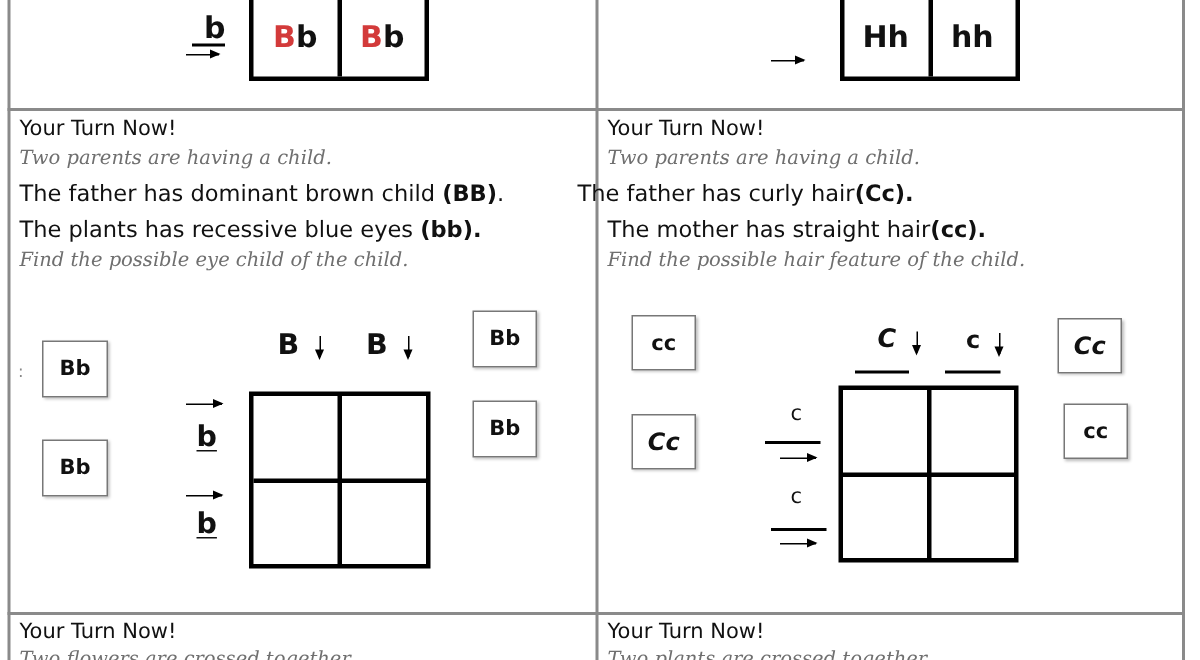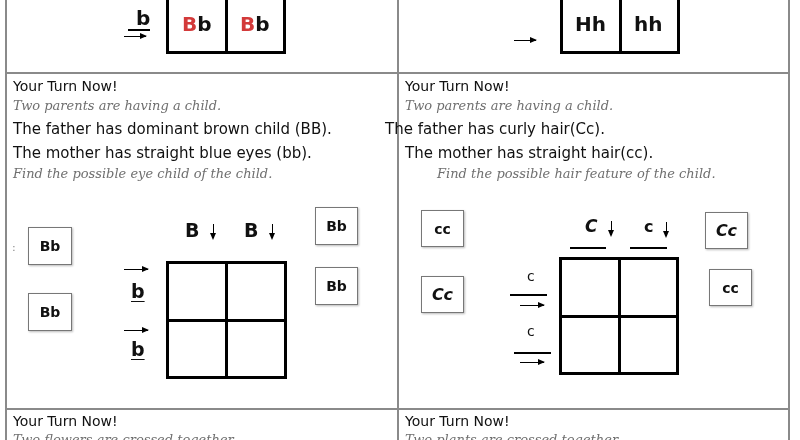--- a/index.html
+++ b/index.html
@@ -8,21 +8,21 @@
   .hline { position:absolute; background:#8a8a8a; height:2px; }
   .abs { position:absolute; }
   .grid { position:absolute; border:3px solid #000; box-sizing:border-box; }
   .grid .v { position:absolute; top:0; bottom:0; width:3px; background:#000; }
   .grid .h { position:absolute; left:0; right:0; height:3px; background:#000; }
   .cell-text { position:absolute; font-size:20px; font-weight:bold; font-family:"DejaVu Sans", sans-serif; }
   .red { color:#d33a3a; }
   .heading { font-size:14px; color:#111; }
   .light { font-size:13px; color:#6f6f6f; font-style:italic; font-family:"DejaVu Serif", serif; }
   .strong { font-size:15px; color:#111; }
-  .strong b { font-weight:normal; }
+  .strong b { font-weight:bold; }
   .card { position:absolute; border:1px solid #777; background:#fff; box-shadow:1px 1px 2px #bbb; display:flex; align-items:center; justify-content:center; font-size:14px; font-weight:bold; box-sizing:border-box; }
   .allele { position:absolute; font-size:19px; font-weight:bold; }
   .arrow-r { position:absolute; height:1px; background:#000; }
   .arrow-r::after { content:""; position:absolute; right:-1px; top:-3px; border-left:7px solid #000; border-top:3.5px solid transparent; border-bottom:3.5px solid transparent; }
   .arrow-d { position:absolute; width:1px; background:#000; }
   .arrow-d::after { content:""; position:absolute; bottom:-2px; left:-3px; border-top:7px solid #000; border-left:3.5px solid transparent; border-right:3.5px solid transparent; }
   .uline { position:absolute; height:2px; background:#000; }
   .u { text-decoration:underline; text-underline-offset:3px; }
   .clip { position:absolute; overflow:hidden; }
 </style>
@@ -59,21 +59,21 @@
   <div class="cell-text" style="left:634px;top:12px;">hh</div>
 </section>
 
 <section>
   <div class="abs heading" style="left:13px;top:78px;">Your Turn Now!</div>
   <div class="abs light" style="left:13px;top:98px;">Two parents are having a child.</div>
   <div class="abs strong" style="left:13px;top:120px;">
     <span>The father has dominant brown child </span><b>(BB)</b><span>.</span>
   </div>
   <div class="abs strong" style="left:13px;top:144px;">
-    <span>The mother has straight blue eyes </span><b>(bb).</b>
+    <span>The plants has recessive blue eyes </span><b>(bb).</b>
   </div>
   <div class="abs light" style="left:13px;top:166px;">Find the possible eye child of the child.</div>
 
   <span class="abs" style="left:12px;top:241px;font-size:11px;color:#888;">:</span>
 
   <div class="card" style="left:28px;top:227px;width:44px;height:38px;">Bb</div>
   <div class="card" style="left:28px;top:293px;width:44px;height:38px;">Bb</div>
 
   <span class="allele" style="left:185px;top:219px;">B</span>
   <div class="arrow-d" style="left:213px;top:224px;height:14px;"></div>
@@ -100,21 +100,21 @@
 
 <section>
   <div class="abs heading" style="left:405px;top:78px;">Your Turn Now!</div>
   <div class="abs light" style="left:405px;top:98px;">Two parents are having a child.</div>
   <div class="abs strong" style="left:385px;top:120px;">
     <span>The father has curly hair</span><b>(Cc).</b>
   </div>
   <div class="abs strong" style="left:405px;top:144px;">
     <span>The mother has straight hair</span><b>(cc).</b>
   </div>
-  <div class="abs light" style="left:405px;top:166px;margin-left:32px;">Find the possible hair feature of the child.</div>
+  <div class="abs light" style="left:405px;top:166px;">Find the possible hair feature of the child.</div>
 
   <div class="card" style="left:421px;top:210px;width:43px;height:37px;">cc</div>
   <div class="card" style="left:421px;top:276px;width:43px;height:37px;font-size:16px;font-style:italic;">Cc</div>
 
   <span class="allele" style="left:585px;top:216px;font-style:italic;font-size:17px;">C</span>
   <div class="arrow-d" style="left:611px;top:221px;height:14px;"></div>
   <div class="uline" style="left:570px;top:247px;width:36px;"></div>
   <span class="allele" style="left:644px;top:217px;font-size:16px;">c</span>
   <div class="arrow-d" style="left:666px;top:222px;height:14px;"></div>
   <div class="uline" style="left:630px;top:247px;width:37px;"></div>

